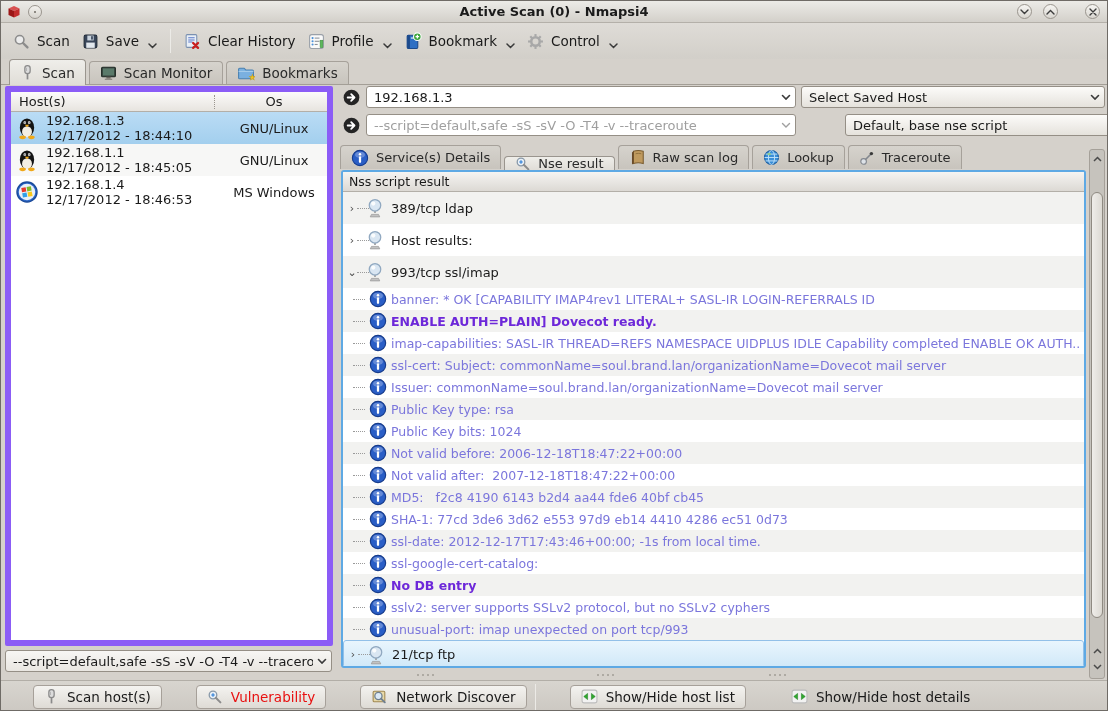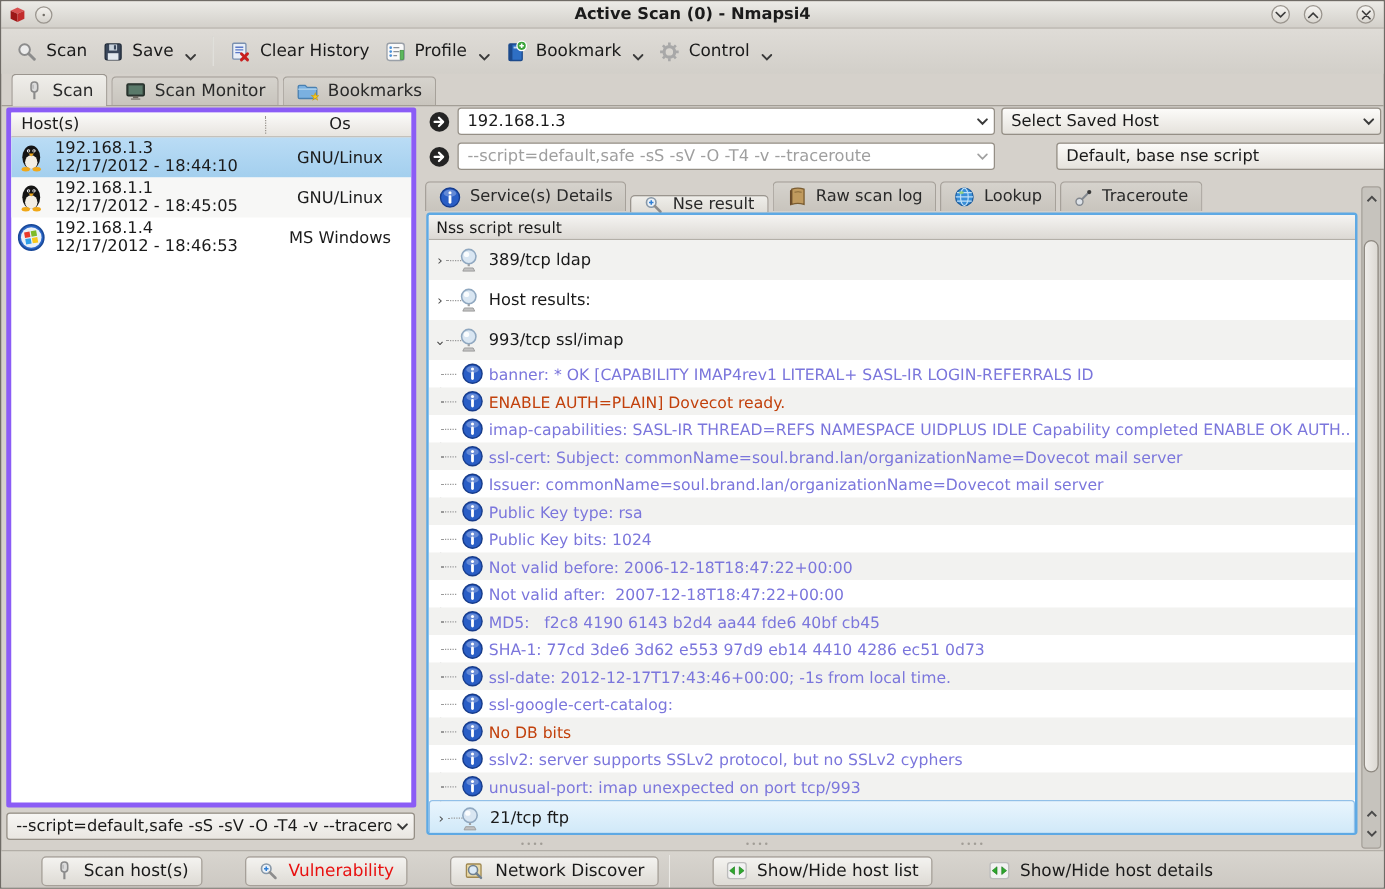--- a/index.html
+++ b/index.html
@@ -34,21 +34,21 @@
   .maintabs{position:absolute;left:0;top:58px;width:100%;height:26px;
     border-bottom:1px solid #a39e96;display:flex;align-items:flex-end;padding-left:8px;}
   .tab{display:flex;align-items:center;gap:7px;padding:0 10px;height:23px;
     background:linear-gradient(#d6d3cd,#c8c4bd);border:1px solid #a6a19a;border-bottom:none;
     border-radius:4px 4px 0 0;font-size:13.5px;color:#2a2a2a;margin-right:3px;}
   .tab.active{height:26px;background:linear-gradient(#efeeea,#e0ddd7);margin-bottom:-1px;
     border-color:#9a958e;}
 
   
   .left-panel{position:absolute;left:4px;top:85px;width:328px;height:560px;background:#fff;
-    border:4px solid #8b5cf6;border-radius:2px;overflow:hidden;}
+    border:6px solid #8b5cf6;border-radius:2px;overflow:hidden;}
   .ht-header{position:relative;height:20px;background:linear-gradient(#fcfbfa,#e7e4df);
     border-bottom:1px solid #b3afa8;font-size:13px;color:#1a1a1a;line-height:19px;}
   .ht-header .c1{padding-left:8px;}
   .ht-header .os-col{position:absolute;left:203px;top:0;width:120px;text-align:center;}
   .colsep{position:absolute;top:3px;height:14px;border-left:1px dotted #9a958e;}
   .colsep.s1{left:203px}.colsep.s2{left:322px}
   .hrow{position:relative;height:32px;display:flex;align-items:center;}
   .hrow.sel{background:linear-gradient(#badcf5,#a3cfee);}
   .hrow .icon{margin-left:5px;}
   .hinfo{margin-left:8px;font-size:13px;color:#1a1a1a;line-height:15px;}
@@ -85,21 +85,21 @@
   .tree-rail{position:absolute;left:9px;top:16px;height:446px;width:0;border-left:1px dotted #9a9a9a;}
   .trow{position:relative;display:flex;align-items:center;}
   .trow.port{height:32px;font-size:13px;color:#1a1a1a;}
   .trow.info{height:22px;font-size:12.5px;}
   .trow .expander{position:absolute;left:3px;width:12px;text-align:center;color:#4a4a4a;font-size:11px;}
   .trow .dash{position:absolute;left:10px;width:12px;border-top:1px dotted #9a9a9a;}
   .trow.port .icon{position:absolute;left:22px;}
   .trow.info .icon{position:absolute;left:26px;}
   .trow .tlabel{position:absolute;left:48px;right:4px;overflow:hidden;white-space:pre;}
   .trow.info .tlabel.link{color:#7b76dc;}
-  .trow.info .tlabel.plain{color:#c2410c;}
+  .trow.info .tlabel.plain{color:#6d28d9;font-weight:bold;}
   .trow.selrow{background:linear-gradient(#e9f5fd,#cfe8f8);border:1px solid #92c0e8;border-radius:3px;height:29px;}
 
   
   .vscroll{position:absolute;left:1088px;top:148px;width:16px;height:530px;background:#c6c3bd;
     border:1px solid #a5a099;border-radius:3px;}
   .sc-arrow{position:absolute;left:0;width:14px;height:14px;display:flex;align-items:center;justify-content:center;}
   .sc-thumb{position:absolute;left:1px;top:42px;width:12px;height:426px;border-radius:6px;
     background:linear-gradient(90deg,#efedea,#dcd9d3);border:1px solid #8f8a82;}
   .sc-a1{top:2px}.sc-a2{top:494px}.sc-a3{top:510px}
 
@@ -685,21 +685,21 @@
           <i class="dash"></i>
           <span class="icon">
             <svg width="18" height="18" viewBox="0 0 16 16">
               <circle cx="8" cy="8" r="7.4" fill="#e8e8e8"></circle>
               <circle cx="8" cy="8" r="6.8" fill="#2a5ec6" stroke="#173c8c" stroke-width="1"></circle>
               <ellipse cx="8" cy="5" rx="4.4" ry="2.6" fill="rgba(255,255,255,.28)"></ellipse>
               <circle cx="8" cy="4.6" r="1.1" fill="#fff"></circle>
               <rect x="7" y="6.4" width="2" height="6" rx="1" fill="#fff"></rect>
             </svg>
           </span>
-          <span class="tlabel plain">No DB bits</span>
+          <span class="tlabel plain">No DB entry</span>
         </div>
         <div class="trow info" style="background: rgb(255, 255, 255);">
           <i class="dash"></i>
           <span class="icon">
             <svg width="18" height="18" viewBox="0 0 16 16">
               <circle cx="8" cy="8" r="7.4" fill="#e8e8e8"></circle>
               <circle cx="8" cy="8" r="6.8" fill="#2a5ec6" stroke="#173c8c" stroke-width="1"></circle>
               <ellipse cx="8" cy="5" rx="4.4" ry="2.6" fill="rgba(255,255,255,.28)"></ellipse>
               <circle cx="8" cy="4.6" r="1.1" fill="#fff"></circle>
               <rect x="7" y="6.4" width="2" height="6" rx="1" fill="#fff"></rect>

